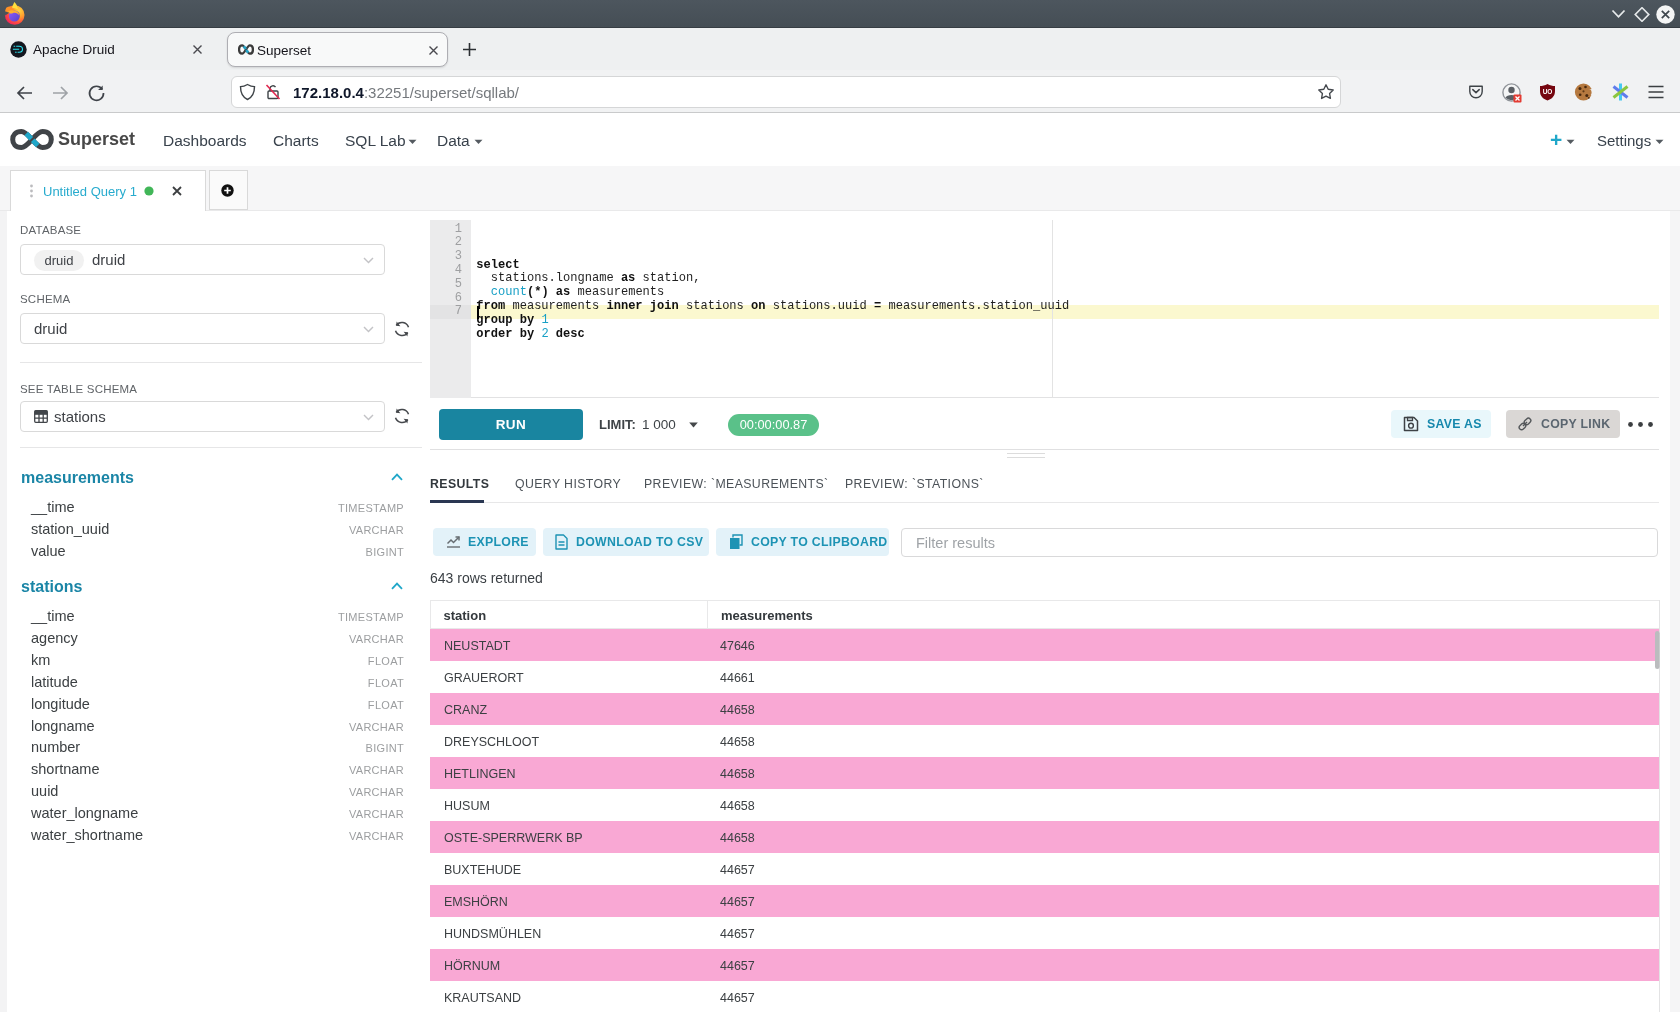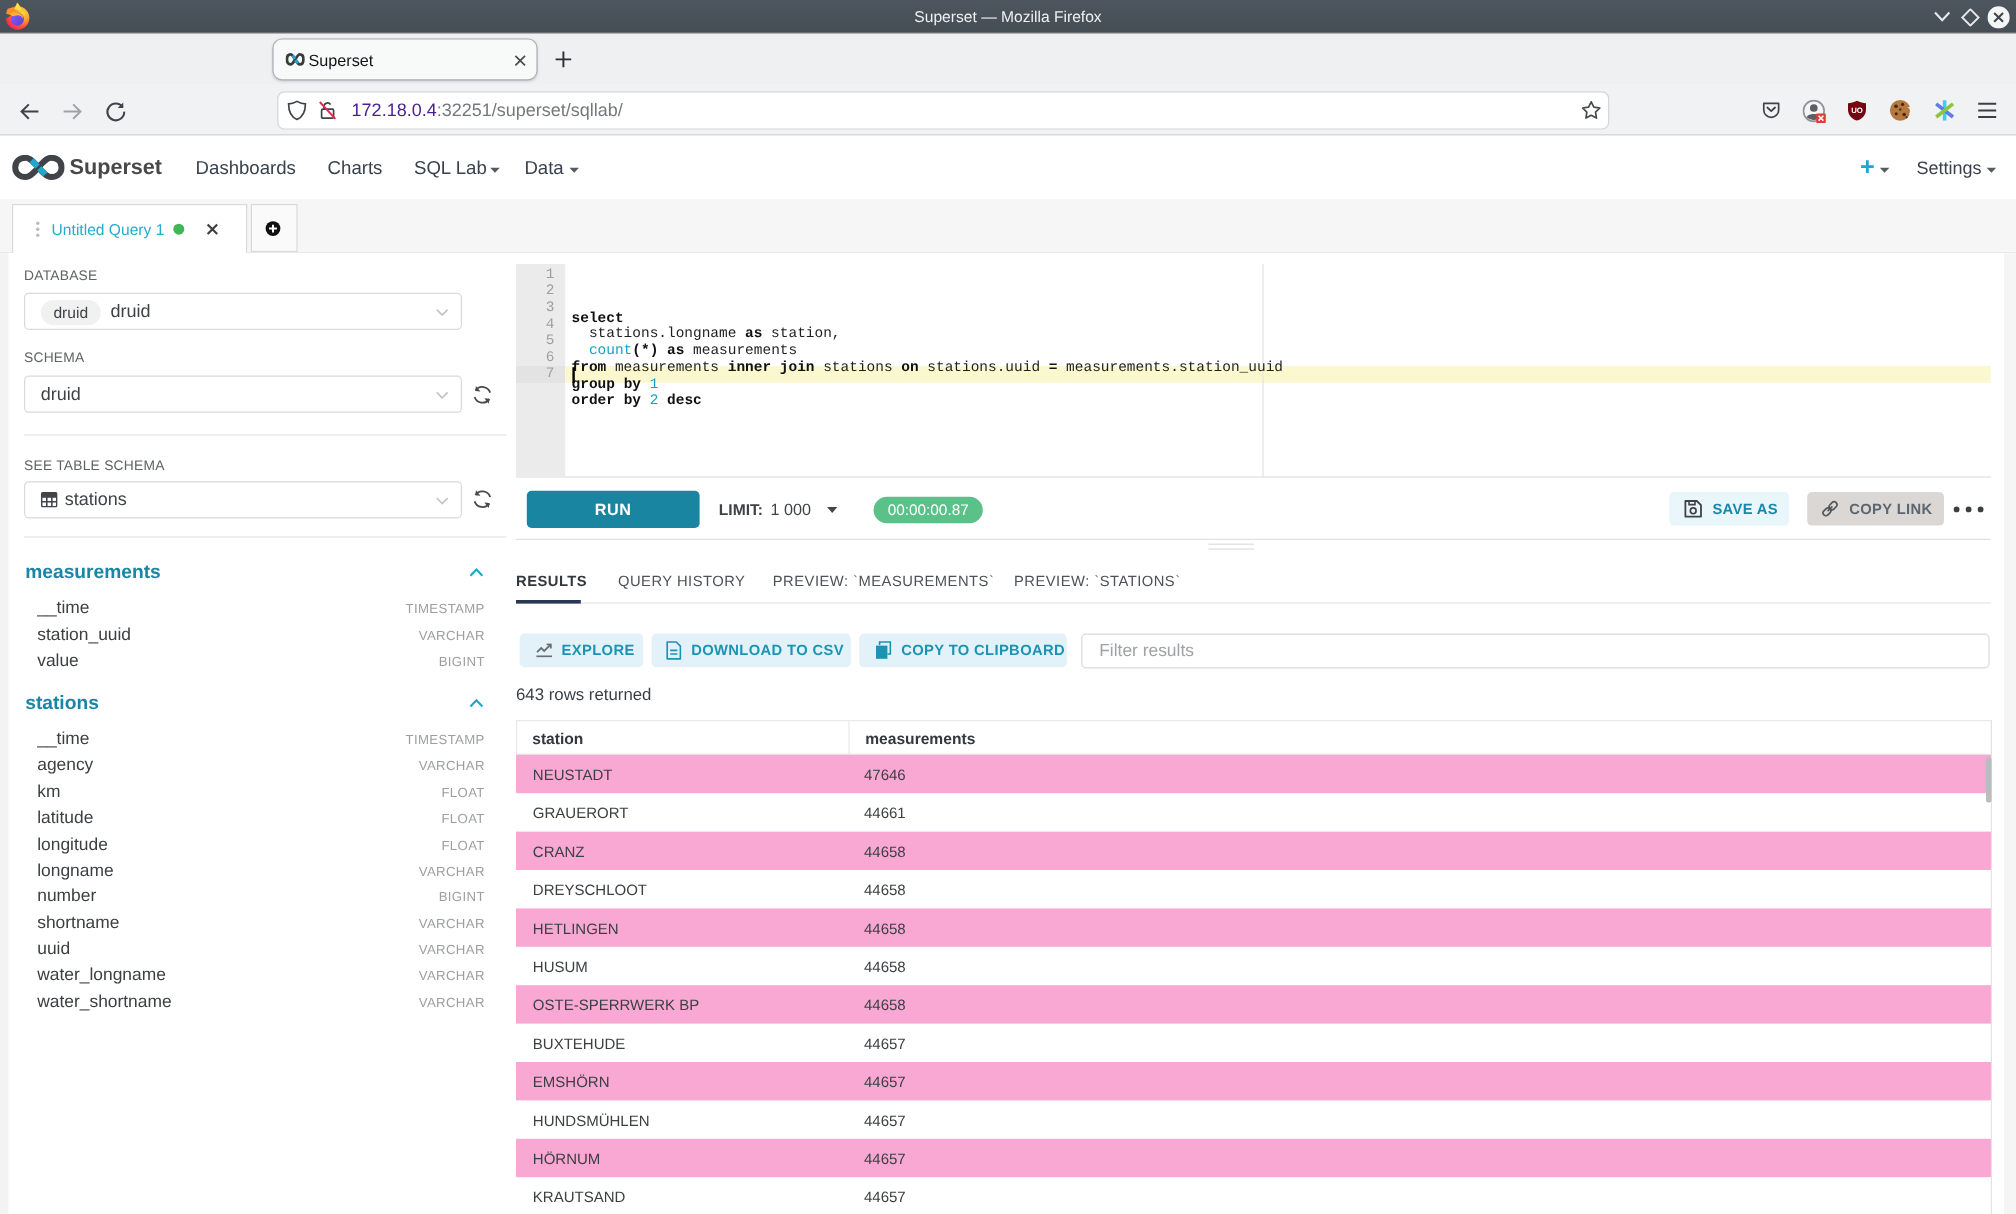--- a/index.html
+++ b/index.html
@@ -81,21 +81,20 @@
 .thead { height:29px; background:#fff; border:1px solid #e8e8e9; }
 .trow { height:32px; font-size:12.5px; color:#3c4043; }
 .trow.odd { background:#f9a8d4; }
 .cell1 { position:absolute; left:14px; }
 .cell2 { position:absolute; left:290px; }
 </style>
 </head>
 <body>
 <div id="stage">
   <div class="abs" id="titlebar"></div>
-  <div class="abs" id="titletext">Superset — Mozilla Firefox</div>
   <svg class="abs" style="left:3px;top:1px" width="23" height="25" viewBox="0 0 23 25">
     <defs>
       <radialGradient id="ffb" cx="72%" cy="28%" r="82%">
         <stop offset="0" stop-color="#ffd53e"></stop>
           <stop offset=".42" stop-color="#ff9a2e"></stop>
         <stop offset=".72" stop-color="#ff4f3e"></stop>
           <stop offset="1" stop-color="#f2235f"></stop>
       </radialGradient>
       <linearGradient id="ffp" x1="0" y1="0" x2="1" y2="1">
         <stop offset="0" stop-color="#9059ff"></stop>
@@ -113,20 +112,32 @@
     <path d="M2.5 2.5 L8.5 8.8 L14.5 2.5" stroke="#e6e9ea" stroke-width="1.8" fill="none"></path>
   </svg>
   <svg class="abs" style="left:1634px;top:7px" width="16" height="15" viewBox="0 0 16 15">
     <rect x="3.2" y="2.7" width="9.6" height="9.6" transform="rotate(45 8 7.5)" stroke="#e6e9ea" stroke-width="1.6" fill="none"></rect>
   </svg>
   <svg class="abs" style="left:1656px;top:5px" width="19" height="19" viewBox="0 0 19 19">
     <circle cx="9.5" cy="9.5" r="9.2" fill="#f4f5f5"></circle>
     <path d="M5.8 5.8 L13.2 13.2 M13.2 5.8 L5.8 13.2" stroke="#3e464c" stroke-width="1.7" fill="none"></path>
   </svg>
   <div class="abs" id="tabbar"></div>
+  <div class="abs btab" id="tab1">
+    <svg class="abs" style="left:2px;top:9px" width="17" height="17" viewBox="0 0 17 17">
+      <circle cx="8.5" cy="8.5" r="8.2" fill="#14171f"></circle>
+      <path d="M6.2 5.3 L9.2 5.3 C11.2 5.3 12.5 6.5 12.5 8.3 C12.5 10.1 11.2 11.3 9.2 11.3 L7.6 11.3" stroke="#2ce5f2" stroke-width="1.1" fill="none"></path>
+      <path d="M3.6 5.3 L5.2 5.3 M2.9 8.3 L9.2 8.3" stroke="#2ce5f2" stroke-width="1.1" fill="none"></path>
+      <circle cx="5.9" cy="11.3" r=".7" fill="#2ce5f2"></circle>
+    </svg>
+    <span class="abs btabtxt" style="left:25px;top:10px">Apache Druid</span>
+    <svg class="abs" style="left:183px;top:11px" width="13" height="13" viewBox="0 0 13 13">
+      <path d="M2.5 2.5 L10.5 10.5 M10.5 2.5 L2.5 10.5" stroke="#4a4a4f" stroke-width="1.4"></path>
+    </svg>
+  </div>
   <div class="abs btab" id="tab2">
     <svg class="abs" style="left:10px;top:11px" width="16" height="11" viewBox="0 0 38 26">
       <path d="M10 3.2 C16 3.2 22 22.8 28 22.8 C33.2 22.8 35.4 19 35.4 13 C35.4 7 33.2 3.2 28 3.2 C22 3.2 16 22.8 10 22.8 C4.8 22.8 2.6 19 2.6 13 C2.6 7 4.8 3.2 10 3.2 Z" fill="none" stroke="#3b3b3b" stroke-width="5.6"></path>
       <path d="M13.6 5.6 L18.8 11.8 M19.4 14.2 L24.4 20.4" fill="none" stroke="#24a3c6" stroke-width="6.4"></path>
     </svg>
     <span class="abs btabtxt" style="left:29px;top:10px">Superset</span>
     <svg class="abs" style="left:199px;top:11px" width="13" height="13" viewBox="0 0 13 13">
       <path d="M2.5 2.5 L10.5 10.5 M10.5 2.5 L2.5 10.5" stroke="#4a4a4f" stroke-width="1.4"></path>
     </svg>
   </div>
@@ -146,21 +157,21 @@
   </svg>
   <div class="abs" id="urlbar"></div>
   <svg class="abs" style="left:239px;top:83px" width="17" height="18" viewBox="0 0 17 18">
     <path d="M8.5 1.5 C11 3 13.5 3.6 15.5 3.6 C15.5 9.5 13.6 14.3 8.5 16.5 C3.4 14.3 1.5 9.5 1.5 3.6 C3.5 3.6 6 3 8.5 1.5 Z" stroke="#3e4347" stroke-width="1.4" fill="none"></path>
   </svg>
   <svg class="abs" style="left:264px;top:83px" width="18" height="18" viewBox="0 0 18 18">
     <rect x="4" y="8" width="10" height="7.5" rx="1" stroke="#3e4347" stroke-width="1.4" fill="none"></rect>
     <path d="M6 8 V5.5 A3 3 0 0 1 11.5 4.2" stroke="#3e4347" stroke-width="1.4" fill="none"></path>
     <path d="M2.5 2 L15.5 16" stroke="#e22850" stroke-width="1.6"></path>
   </svg>
-  <div class="abs urltxt" style="left:293px;top:84px"><b style="font-weight:normal;color:#4c1d95">172.18.0.4</b><span class="urlgray">:32251/superset/sqllab/</span></div>
+  <div class="abs urltxt" style="left:293px;top:84px"><b style="font-weight:bold;color:#0f172a">172.18.0.4</b><span class="urlgray">:32251/superset/sqllab/</span></div>
   <svg class="abs" style="left:1317px;top:83px" width="18" height="18" viewBox="0 0 18 18">
     <path d="M9 1.8 L11.2 6.3 L16.2 7 L12.6 10.5 L13.4 15.4 L9 13.1 L4.6 15.4 L5.4 10.5 L1.8 7 L6.8 6.3 Z" stroke="#45494e" stroke-width="1.4" fill="none" stroke-linejoin="round"></path>
   </svg>
   <svg class="abs" style="left:1467px;top:83px" width="18" height="18" viewBox="0 0 18 18">
     <path d="M2.8 3.2 H15.2 V8.6 A6.2 6.2 0 0 1 2.8 8.6 Z" stroke="#3e4347" stroke-width="1.4" fill="none" stroke-linejoin="round"></path>
     <path d="M5.8 6.6 L9 9.6 L12.2 6.6" stroke="#3e4347" stroke-width="1.5" fill="none" stroke-linecap="round" stroke-linejoin="round"></path>
   </svg>
   <svg class="abs" style="left:1502px;top:83px" width="20" height="20" viewBox="0 0 20 20">
     <circle cx="9.5" cy="9.5" r="8.6" fill="#f4f5f5" stroke="#8f9398" stroke-width="1.4"></circle>
     <circle cx="9.5" cy="7" r="3.2" fill="#5a5f64"></circle>

